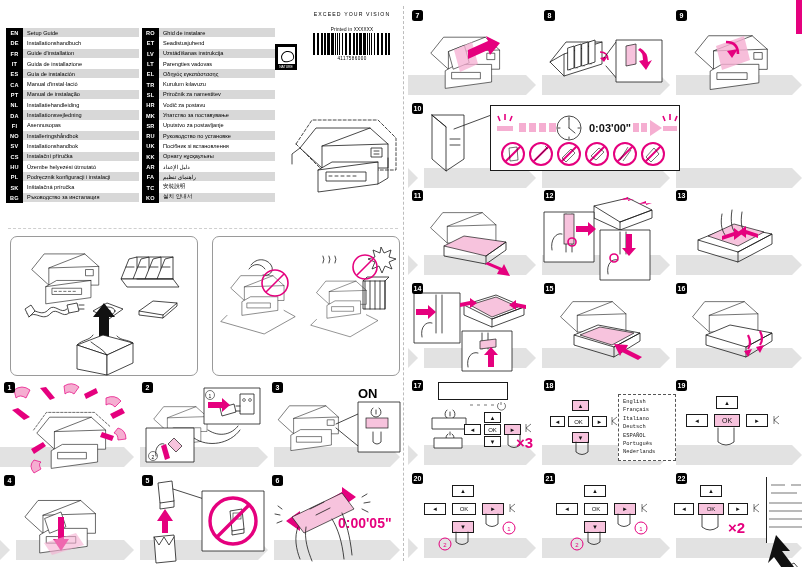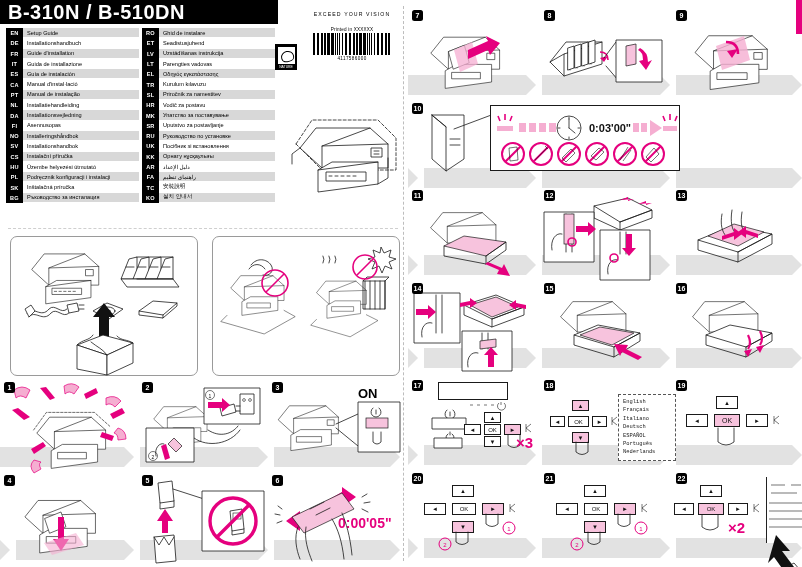--- a/index.html
+++ b/index.html
@@ -154,23 +154,20 @@
   .divider-h1 { position: absolute; left: 8px; top: 228px; width: 390px; border-top: 1px dashed #cfcfcf; }
   .edge-mark { position: absolute; right: 0; top: 0; width: 6px; height: 34px; background: #e5007e; }
 </style>
 </head>
 <body>
 
 <div class="page">
 
   <div class="left-col">
 
-    <div class="title-bar">
-      <div class="title-text">B-310N / B-510DN</div>
-    </div>
 
     <div class="lang-table lang-col-a" id="langA">
         <div class="lang-row shaded">
           <div class="code">EN</div>
           <div class="name">Setup Guide</div>
         </div>
         <div class="lang-row">
           <div class="code">DE</div>
           <div class="name">Installationshandbuch</div>
         </div>

